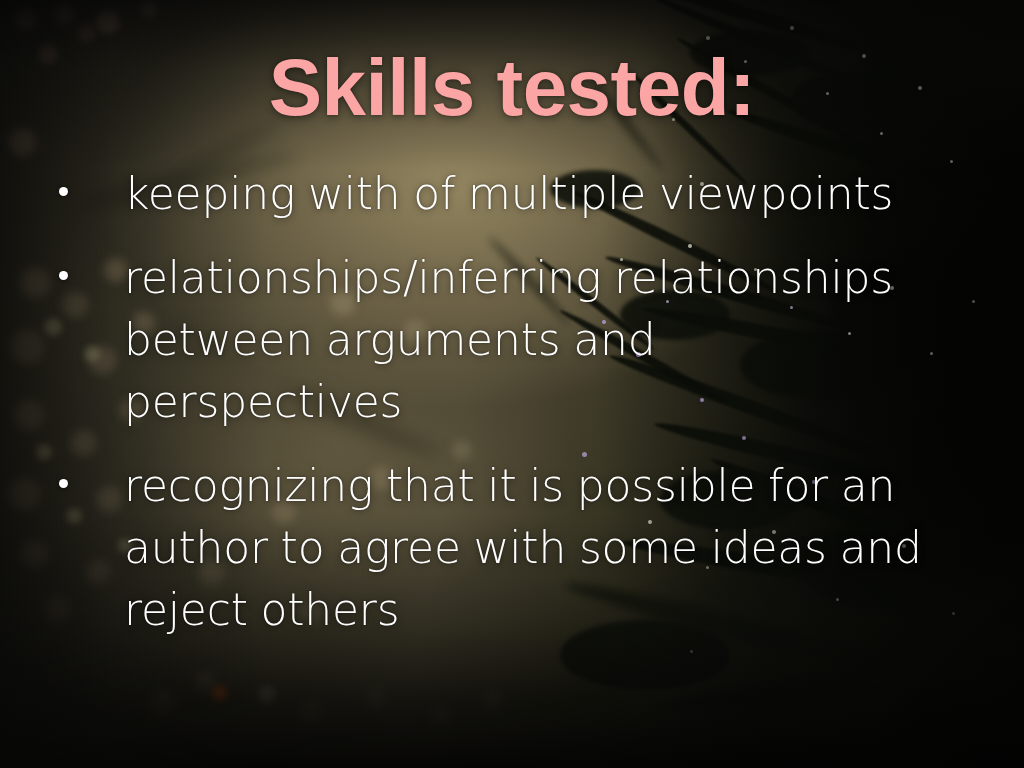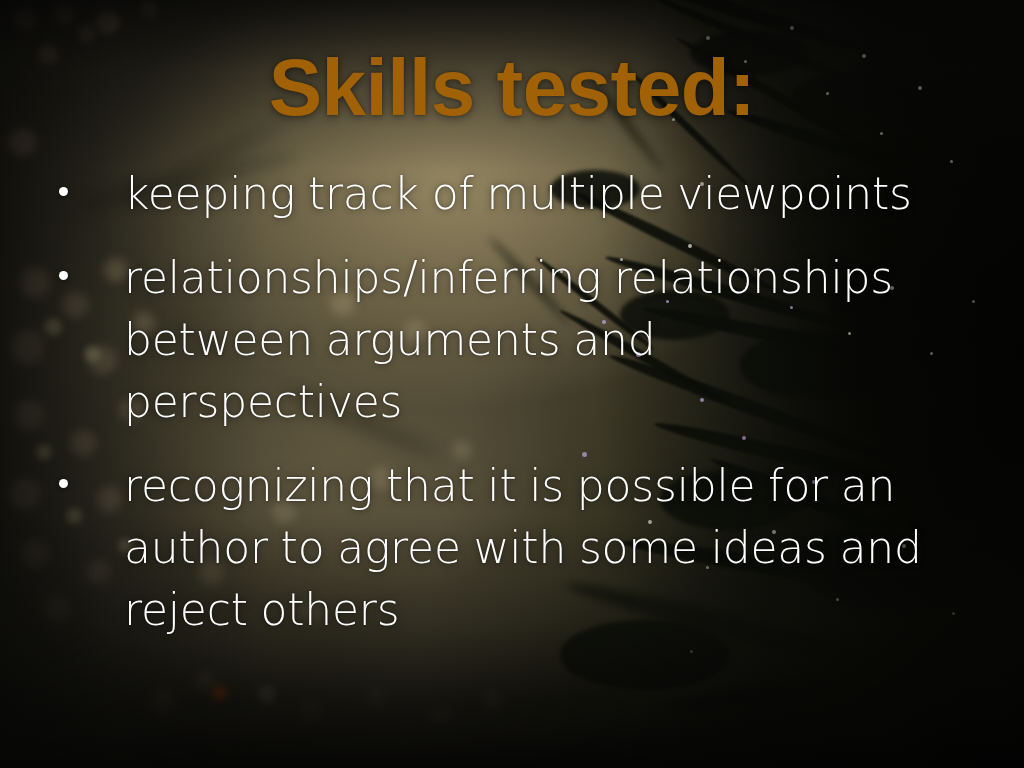--- a/index.html
+++ b/index.html
@@ -82,21 +82,21 @@
   #content {
     position:absolute; inset:0;
     z-index:40;
   }
 
   #title {
     position:absolute;
     left:0; right:0;
     top:46px;
     text-align:center;
-    color:#a16207;
+    color:#fca5a5;
     font-family:"Liberation Sans", sans-serif;
     font-weight:bold;
     font-size:80px;
     line-height:84px;
     letter-spacing:-0.5px;
     text-shadow:0 2px 10px rgba(0,0,0,0.42), 0 0 3px rgba(0,0,0,0.30);
   }
 
   #bullets {
     position:absolute;
@@ -277,21 +277,21 @@
   <div class="bg-layer bg-vig"></div>
 
   <div id="content">
 
     <h1 id="title">Skills tested:</h1>
 
     <ul id="bullets" style="list-style:none;">
 
       <li class="bullet-row">
         <span class="bullet-dot"></span>
-        <span class="bullet-text">keeping track of multiple viewpoints</span>
+        <span class="bullet-text">keeping with of multiple viewpoints</span>
       </li>
 
       <li class="bullet-row">
         <span class="bullet-dot"></span>
         <span class="bullet-text">relationships/inferring relationships between arguments and perspectives</span>
       </li>
 
       <li class="bullet-row">
         <span class="bullet-dot"></span>
         <span class="bullet-text">recognizing that it is possible for an author to agree with some ideas and reject others</span>

